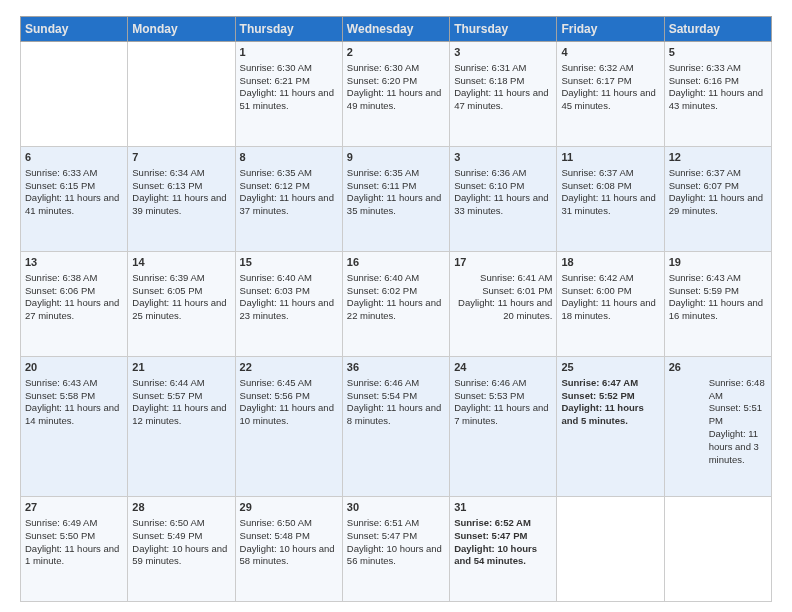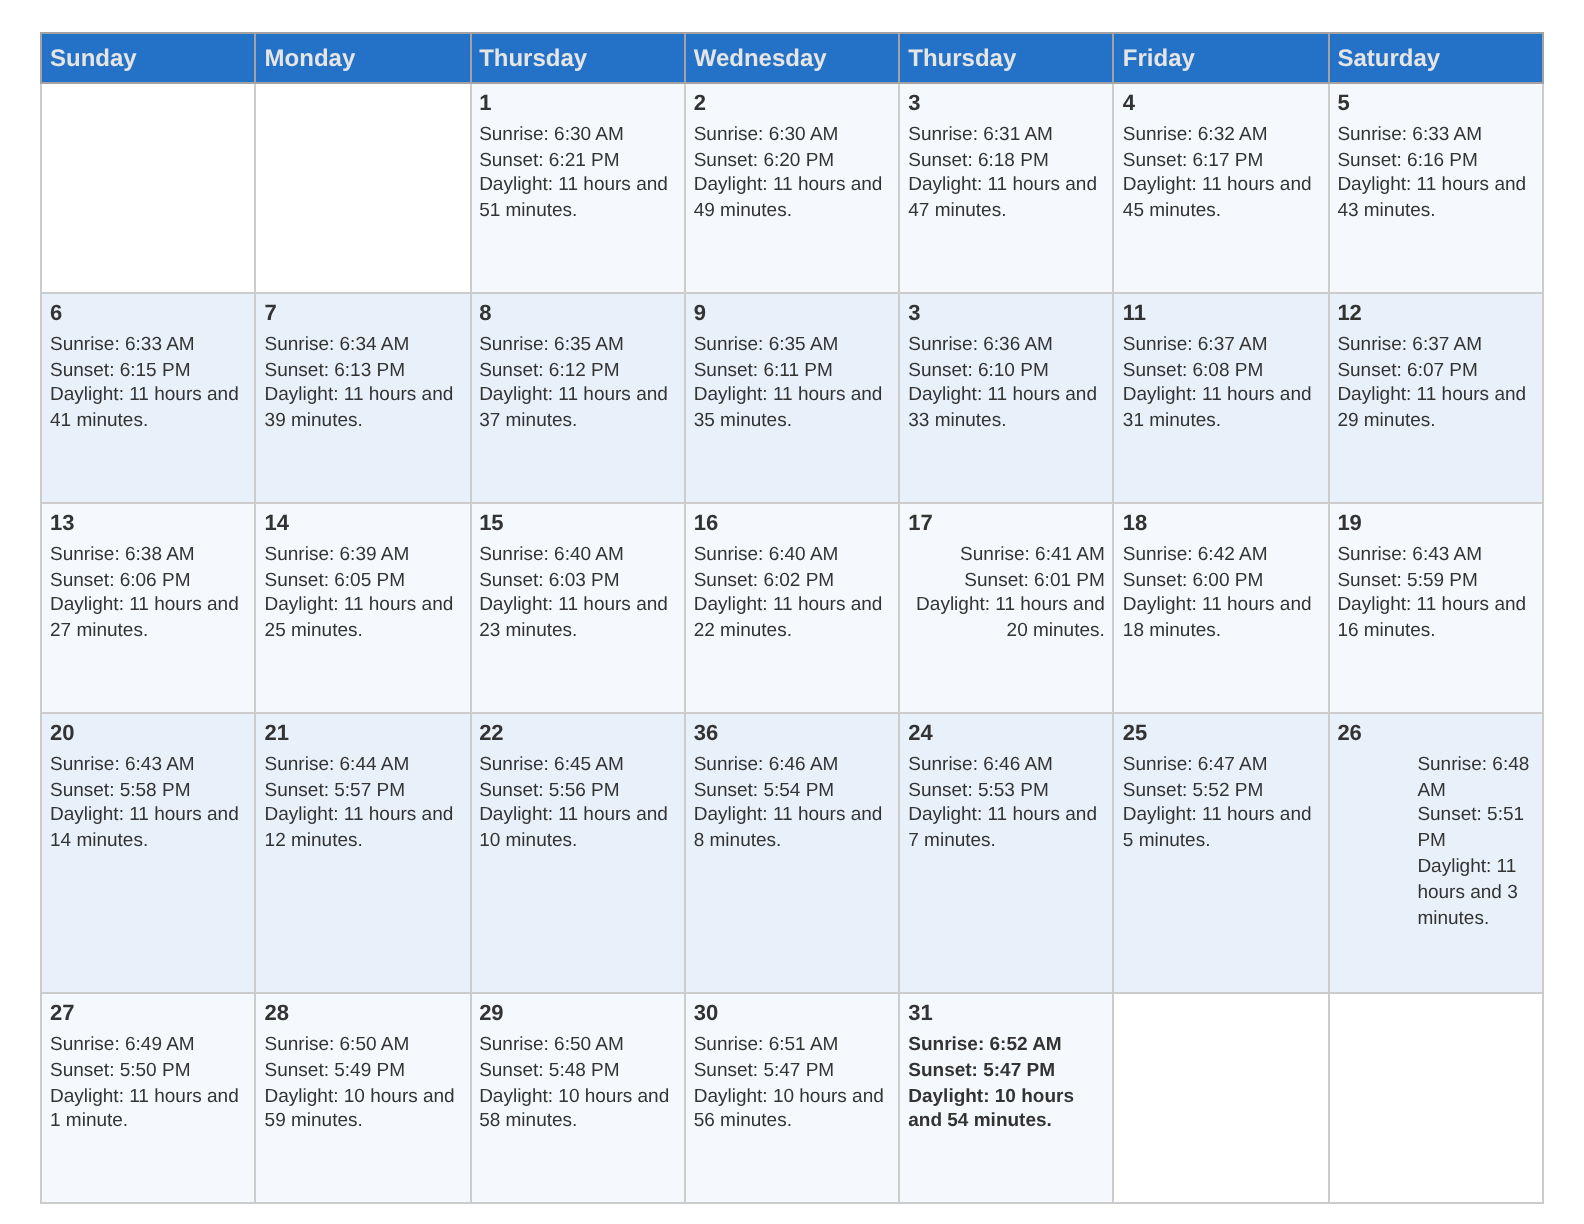--- a/index.html
+++ b/index.html
@@ -245,21 +245,21 @@
 Daylight: 11 hours and 8 minutes.</div>
           </td>
           <td>
             <div class="day-num">24</div>
             <div style="white-space: pre-line;">Sunrise: 6:46 AM
 Sunset: 5:53 PM
 Daylight: 11 hours and 7 minutes.</div>
           </td>
           <td>
             <div class="day-num">25</div>
-            <div style="white-space: pre-line;">Sunrise: 6:47 AM
+            <div style="white-space: pre-line; font-weight: bold;">Sunrise: 6:47 AM
 Sunset: 5:52 PM
 Daylight: 11 hours and 5 minutes.</div>
           </td>
           <td>
             <div class="day-num">26</div>
             <div style="white-space: pre-line; margin-left: 40px;">Sunrise: 6:48 AM
 Sunset: 5:51 PM
 Daylight: 11 hours and 3 minutes.</div>
           </td>
         </tr>

